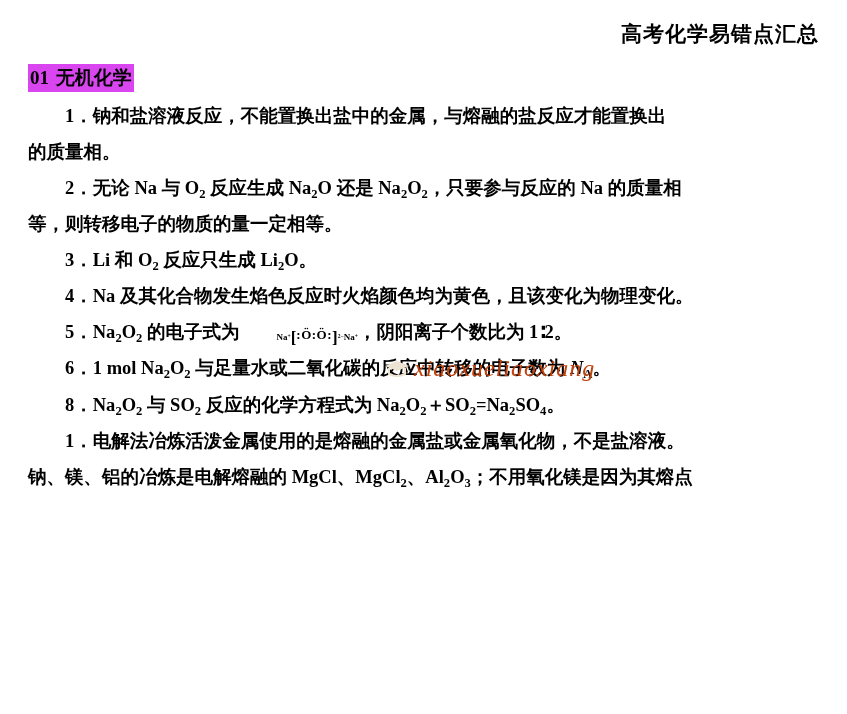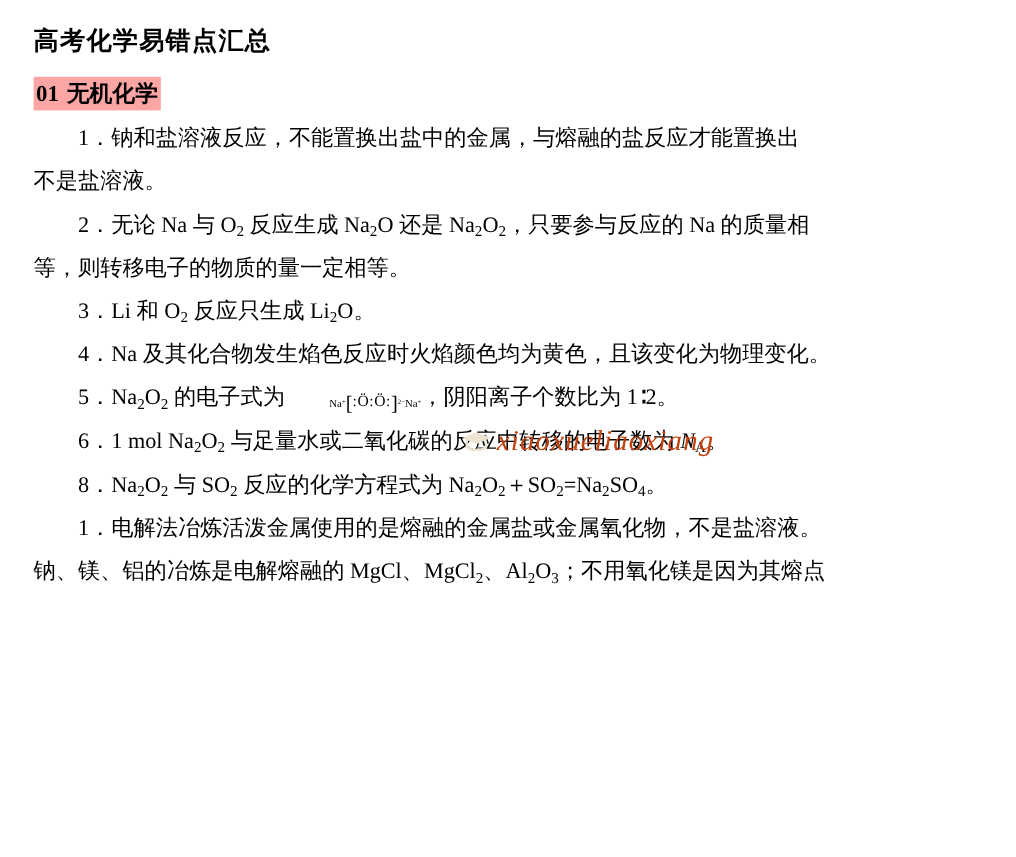--- a/index.html
+++ b/index.html
@@ -16,45 +16,46 @@
     position: relative;
   }
   .page {
     position: relative;
     width: 847px;
     height: 714px;
     box-sizing: border-box;
     padding: 14px 28px 0 28px;
   }
   .doc-title {
-    text-align: left;
+    text-align: right;
     font-size: 21px;
     font-weight: bold;
     letter-spacing: 1px;
     margin: 6px 0 16px 0;
     font-family: "DejaVu Serif", "Liberation Serif", serif;
   }
   .section-heading {
     font-size: 19px;
     font-weight: bold;
     margin: 0 0 6px 0;
     display: inline-block;
-    background: #fca5a5;
+    background: #d946ef;
     padding: 1px 2px 1px 2px;
     font-family: "DejaVu Serif", "Liberation Serif", serif;
   }
   .section-heading .num {
     font-family: "Liberation Serif", serif;
   }
   .para {
     font-size: 18.5px;
     line-height: 1.95;
     margin: 0;
     text-align: justify;
     text-justify: inter-ideograph;
+    font-weight: bold;
   }
   .indent {
     text-indent: 2em;
   }
   .noindent {
     text-indent: 0;
   }
   sub {
     font-size: 0.68em;
     vertical-align: -0.28em;
@@ -114,21 +115,21 @@
 
 <div class="page">
 
   <div class="doc-title">高考化学易错点汇总</div>
 
   <div>
     <span class="section-heading"><span class="num latin">01</span> <span>无机化学</span></span>
   </div>
 
   <p class="para indent">1．钠和盐溶液反应，不能置换出盐中的金属，与熔融的盐反应才能置换出</p>
-  <p class="para noindent">不是盐溶液。</p>
+  <p class="para noindent">的质量相。</p>
 
   <p class="para indent">2．无论 <span class="latin">Na</span> 与 <span class="latin">O<sub>2</sub></span> 反应生成 <span class="latin">Na<sub>2</sub>O</span> 还是 <span class="latin">Na<sub>2</sub>O<sub>2</sub></span>，只要参与反应的 <span class="latin">Na</span> 的质量相</p>
   <p class="para noindent">等，则转移电子的物质的量一定相等。</p>
 
   <p class="para indent">3．<span class="latin">Li</span> 和 <span class="latin">O<sub>2</sub></span> 反应只生成 <span class="latin">Li<sub>2</sub>O</span>。</p>
 
   <p class="para indent">4．<span class="latin">Na</span> 及其化合物发生焰色反应时火焰颜色均为黄色，且该变化为物理变化。</p>
 
   <p class="para indent">5．<span class="latin">Na<sub>2</sub>O<sub>2</sub></span> 的电子式为<span class="eform">Na<sup>+</sup><span class="brk">[</span><span class="dots">:Ö:Ö:</span><span class="brk">]</span><sup>2−</sup>Na<sup>+</sup></span>，阴阳离子个数比为 <span class="latin">1∶2</span>。</p>
 

